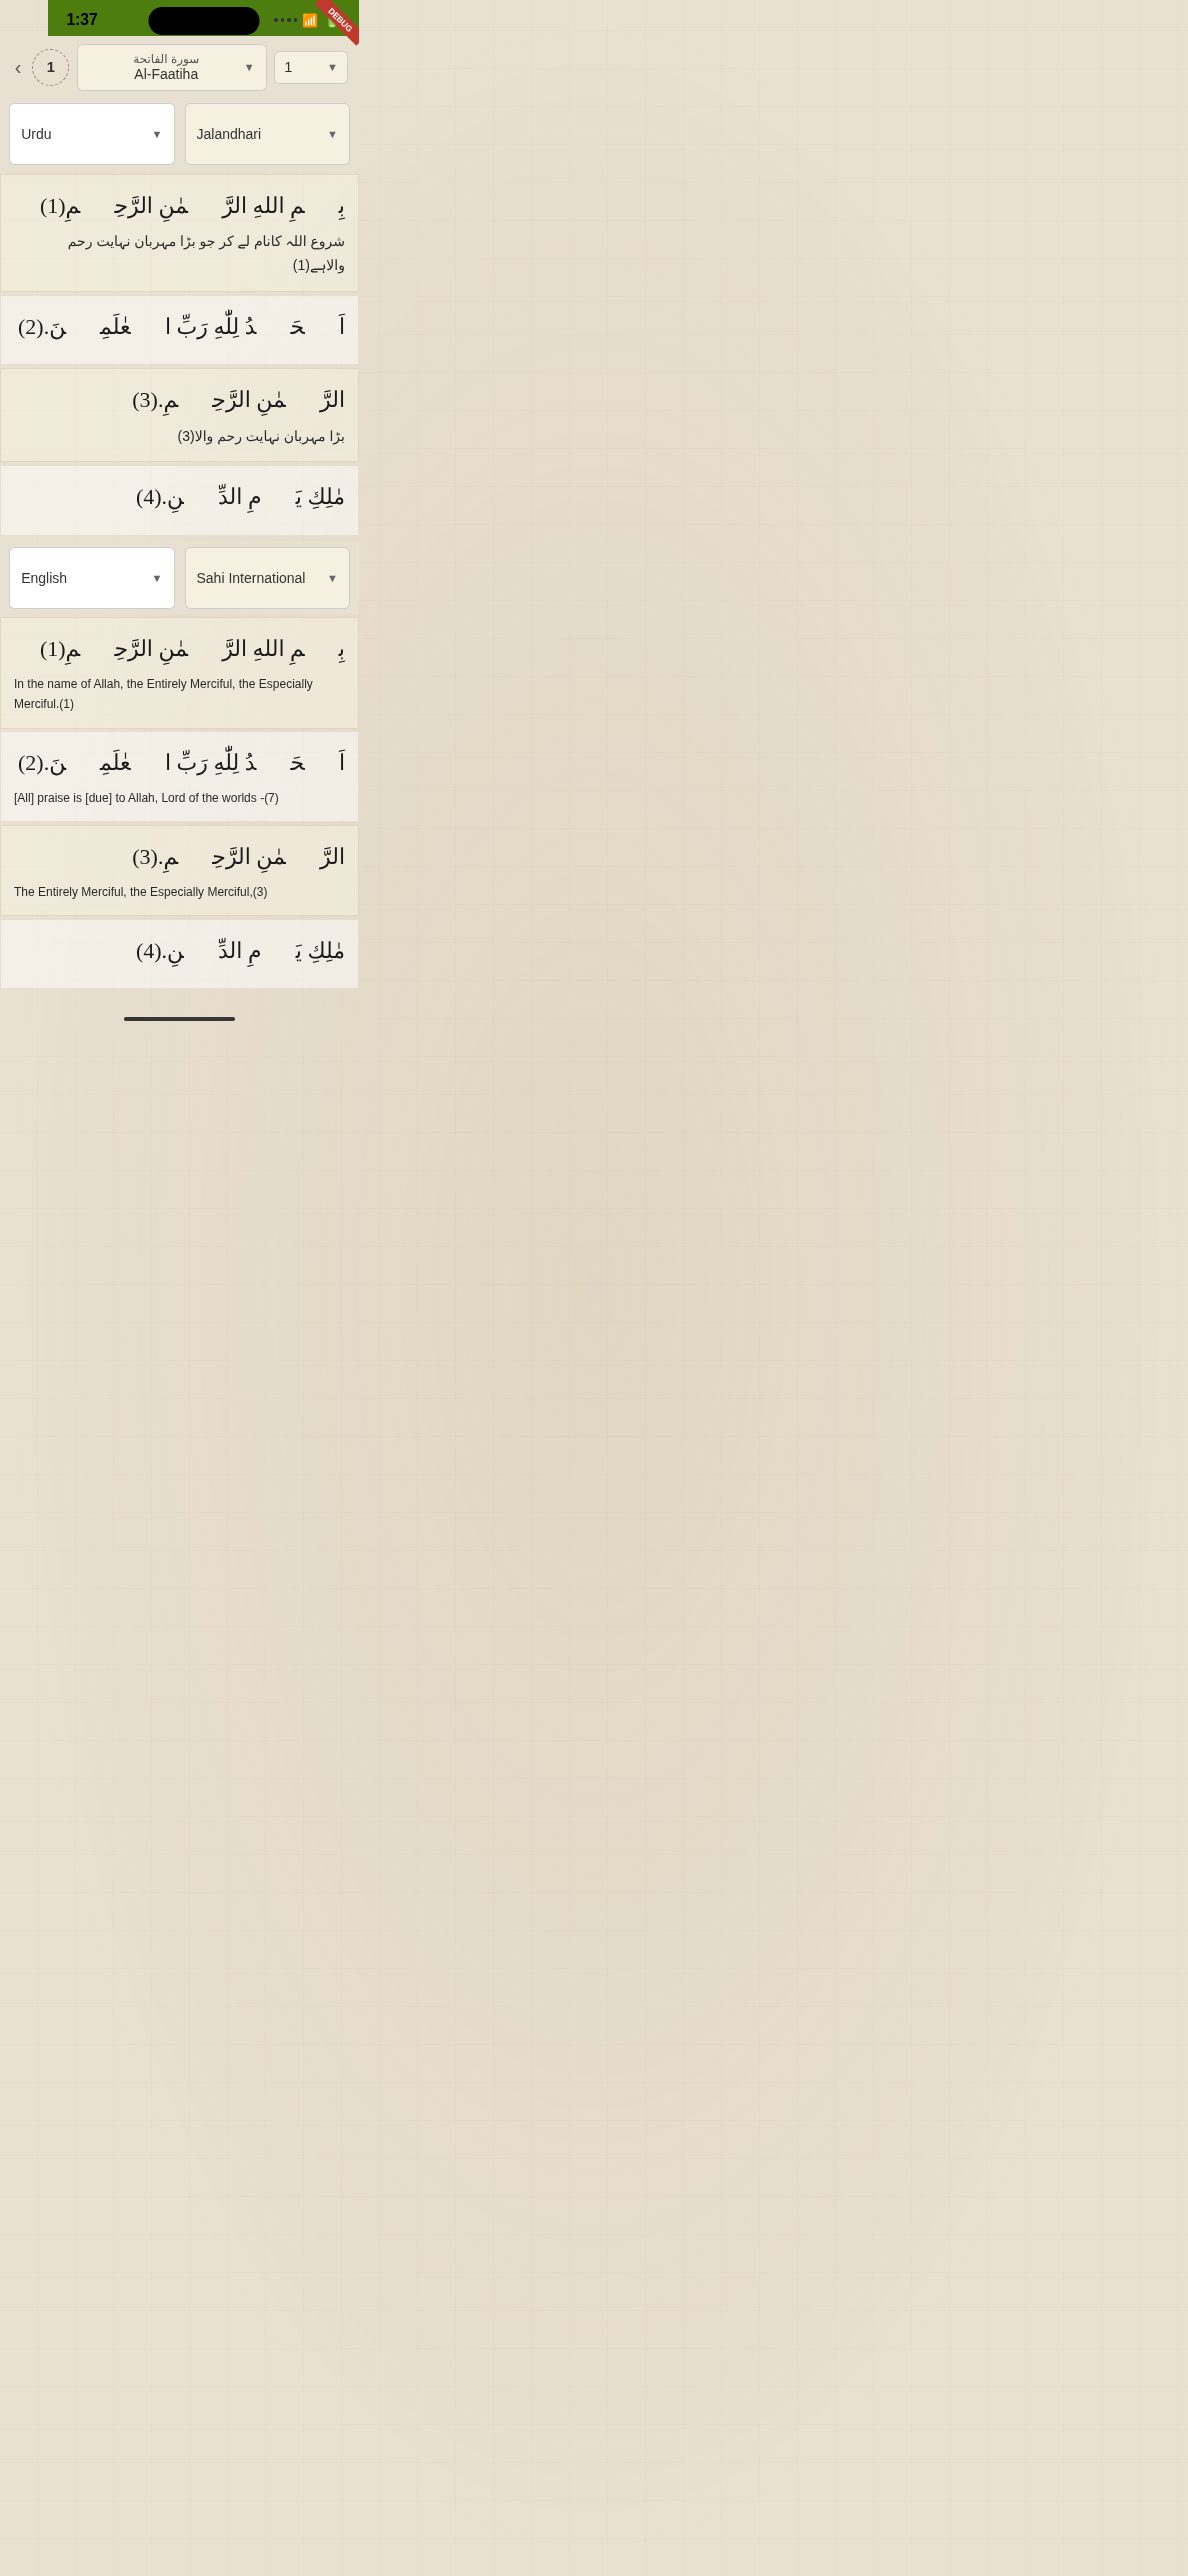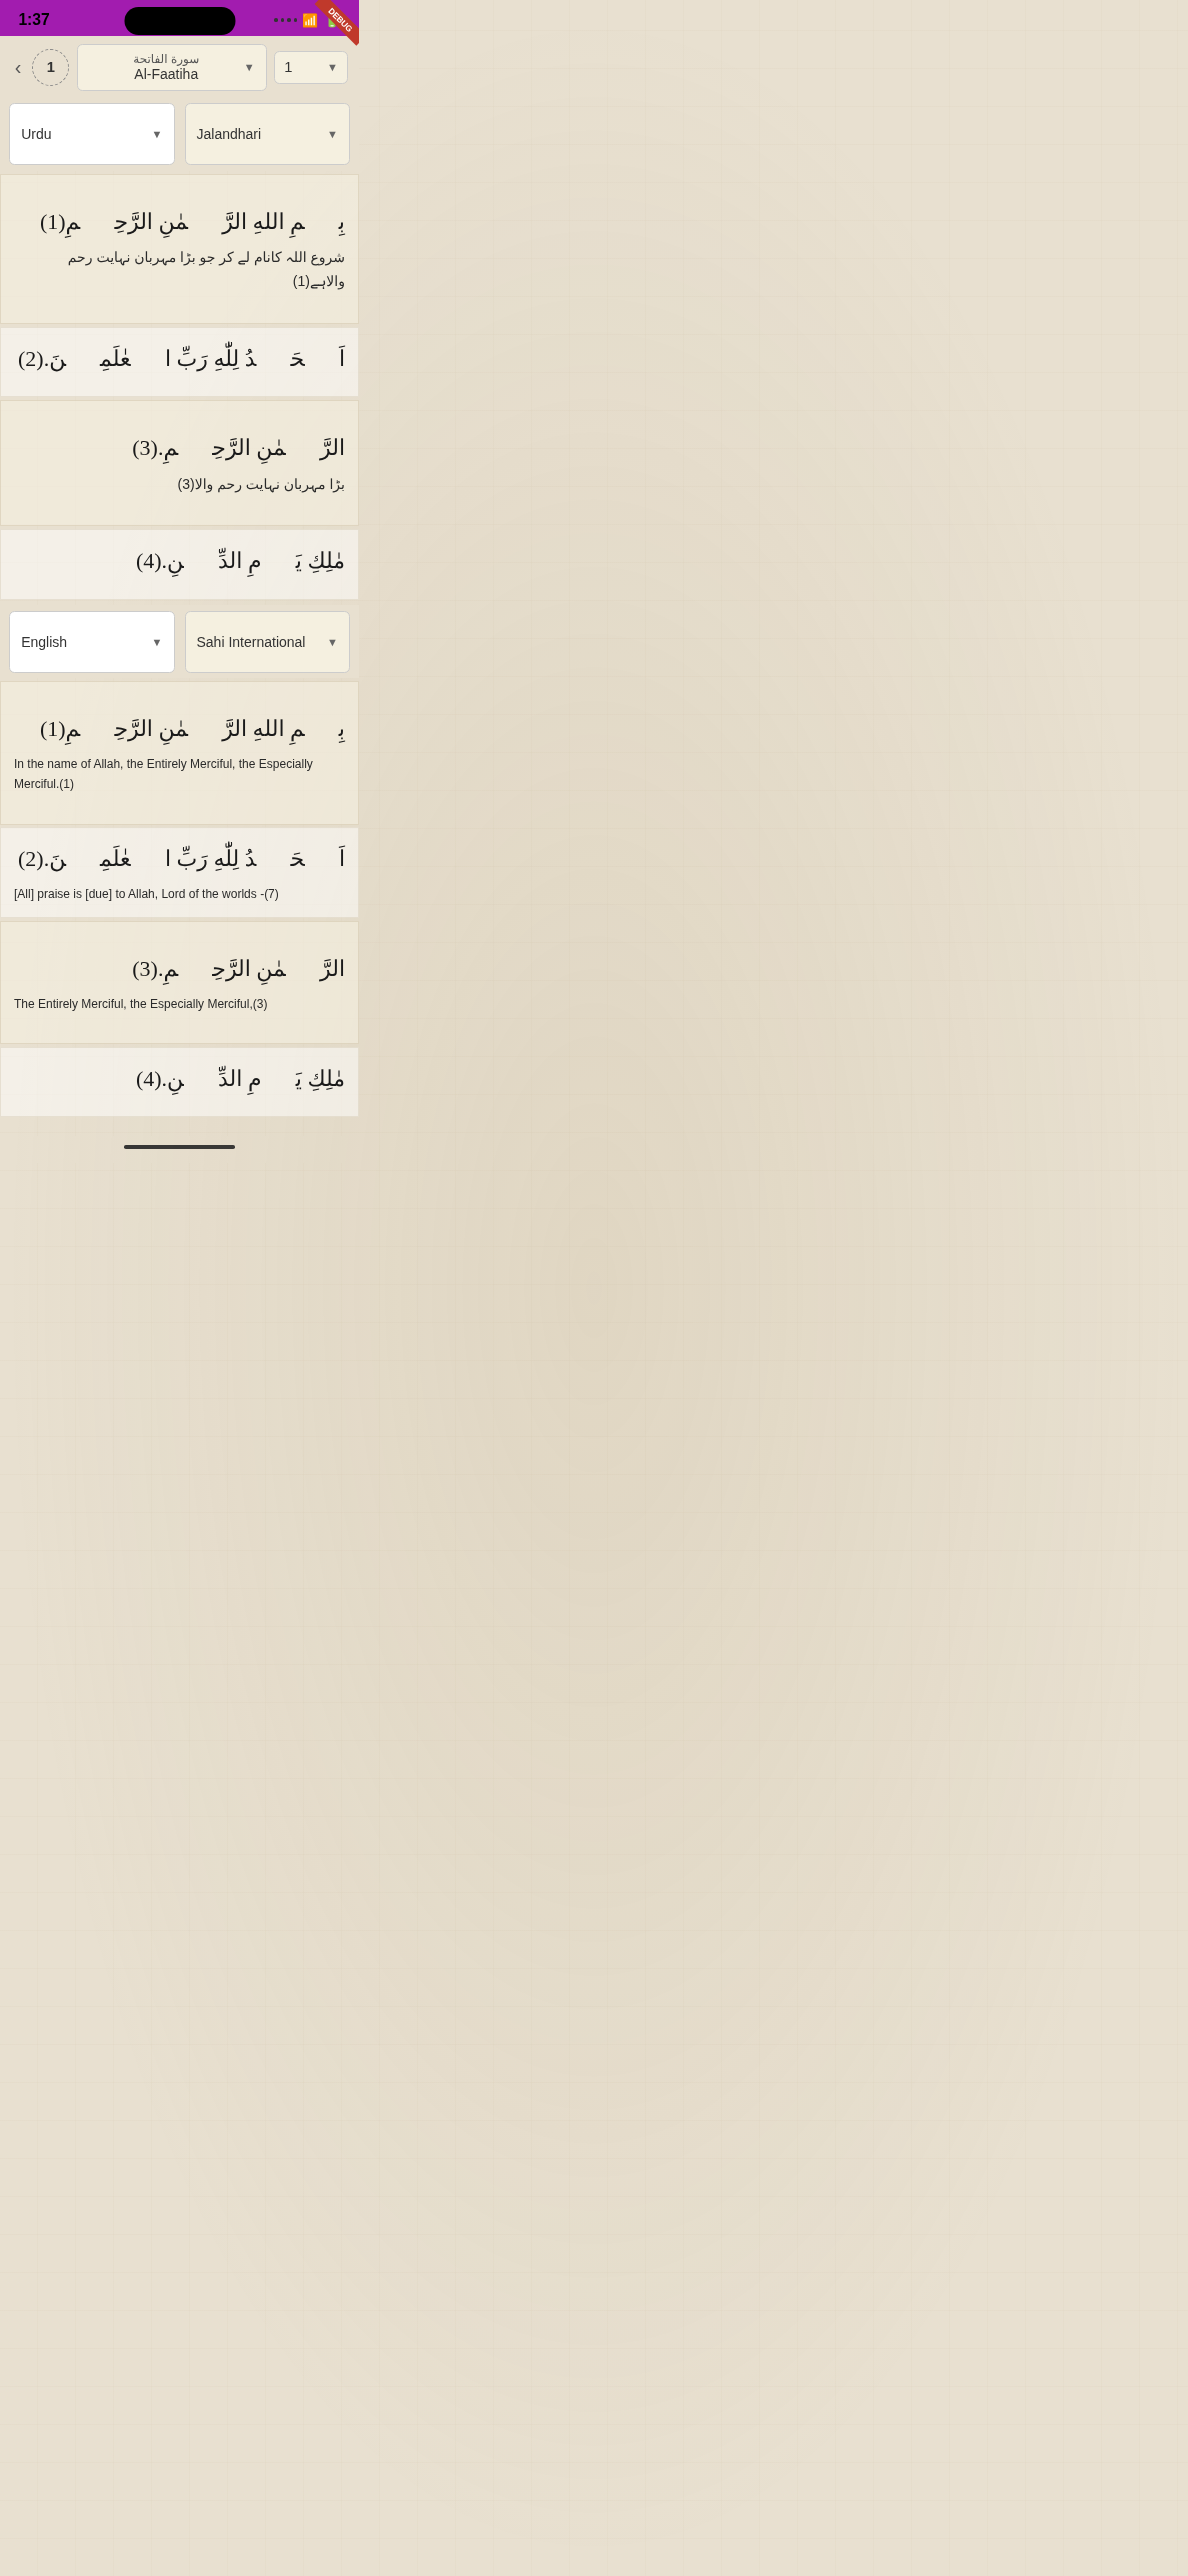--- a/index.html
+++ b/index.html
@@ -23,23 +23,24 @@
       pointer-events: none;
       z-index: 0;
     }
 
     
     .status-bar {
       display: flex;
       justify-content: space-between;
       align-items: center;
       padding: 11px 18.4px 7.4px;
-      background: #a21caf;
+      background: #4d7c0f;
       position: relative;
       z-index: 10;
+      margin-left: 48px;
     }
 
     .status-time {
       font-size: 15.7px;
       font-weight: 600;
       color: #000;
     }
 
     .status-notch {
       width: 111px;
@@ -210,21 +211,21 @@
     .trans-selector-label {
       font-size: 14px;
       color: #333;
     }
 
     
     .verse-block {
       background: rgba(245, 240, 225, 0.6);
       border: 0.9px solid rgba(200, 185, 155, 0.4);
       margin: 2.8px 0;
-      padding: 29px 13px;
+      padding: 13px 13px;
       position: relative;
       z-index: 1;
     }
 
     .arabic-text {
       text-align: right;
       direction: rtl;
       font-size: 20px;
       color: #1a1a1a;
       line-height: 1.6;

